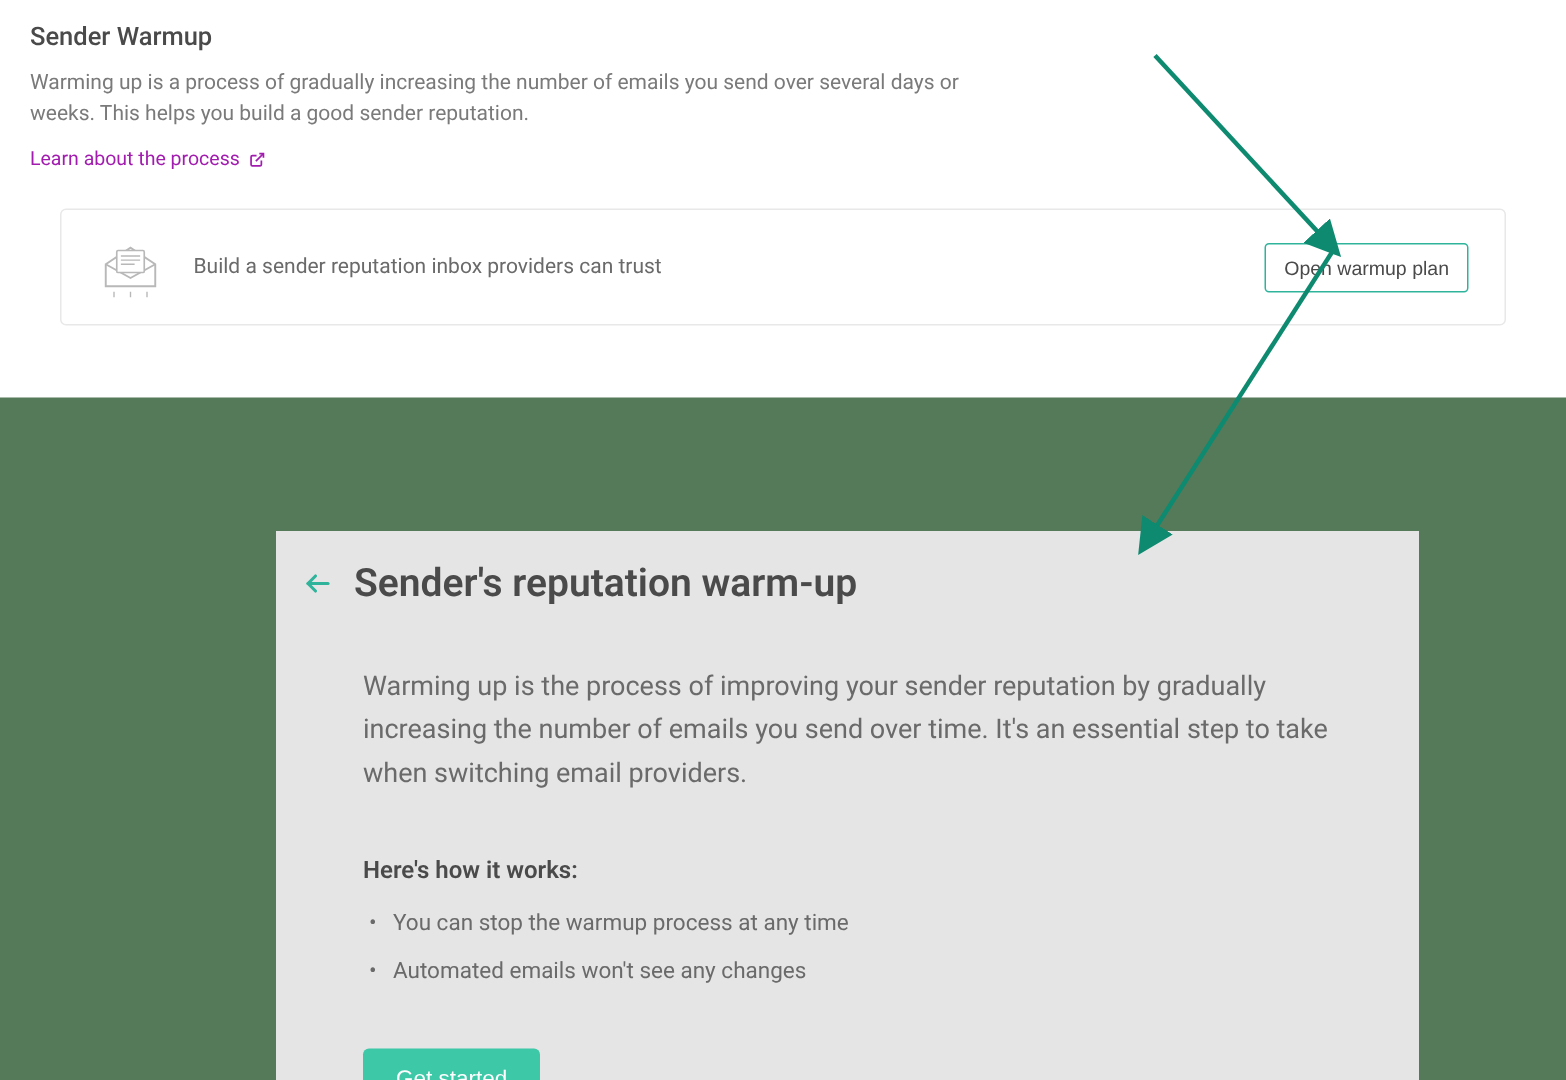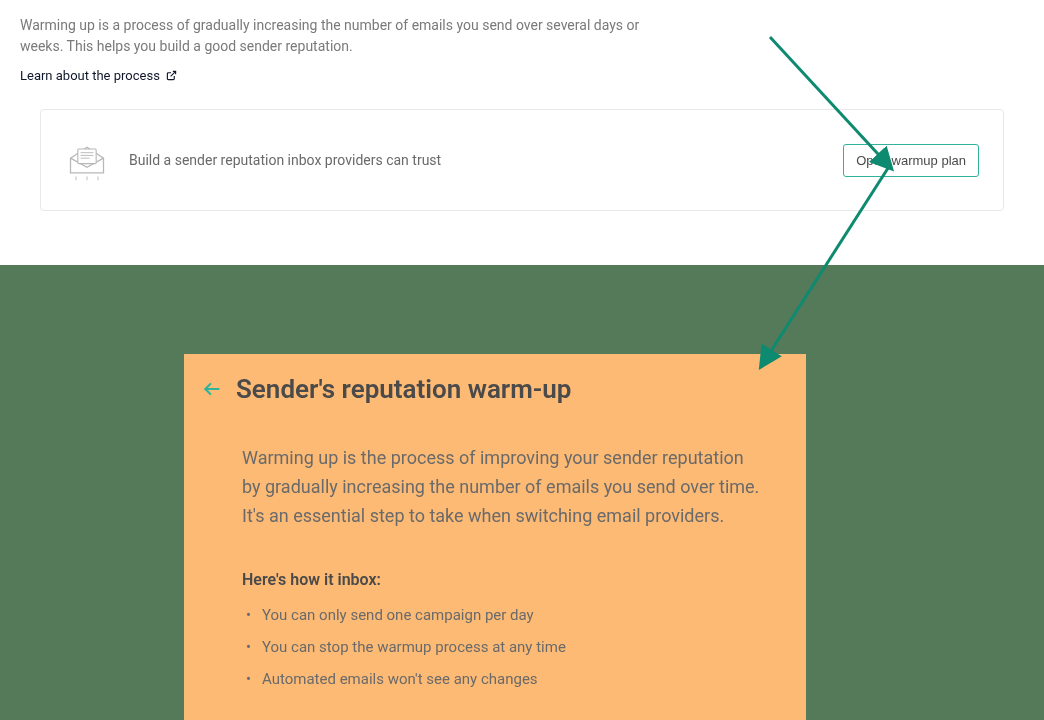--- a/index.html
+++ b/index.html
@@ -28,33 +28,33 @@
     color: #7a7a7a;
     line-height: 1.5;
     max-width: 620px;
     margin-bottom: 8px;
   }
   .learn-link {
     display: inline-flex;
     align-items: center;
     gap: 6px;
     font-size: 13px;
-    color: #0f172a;
+    color: #a21caf;
     text-decoration: none;
     cursor: pointer;
   }
 
   .ext-icon-svg { width: 11px; height: 11px; }
 
   
   .card {
     margin: 25px 20px 0 20px;
     border: 1px solid #e8e8e8;
     border-radius: 4px;
-    padding: 28px 24px;
+    padding: 16px 24px;
     display: flex;
     align-items: center;
     justify-content: space-between;
   }
   .card-left {
     display: flex;
     align-items: center;
     gap: 20px;
   }
   .mail-icon { width: 44px; height: 44px; }
@@ -80,23 +80,23 @@
     right: 0;
     bottom: 0;
     background: #547a5a;
   }
 
   
   .modal {
     position: absolute;
     top: 354px;
     left: 184px;
-    width: 622px;
+    width: 762px;
     bottom: 0;
-    background: #fdba74;
+    background: #e5e5e5;
     padding: 20px 30px 0 18px;
   }
   .modal-header {
     display: flex;
     align-items: center;
     gap: 14px;
     margin-bottom: 40px;
   }
   .back-arrow {
     color: #2fb39b;
@@ -162,20 +162,21 @@
   
   .arrow-svg {
     position: absolute;
     pointer-events: none;
   }
 </style>
 </head>
 <body>
 
 <div class="top-section">
+  <h2 class="section-title">Sender Warmup</h2>
   <p class="section-desc">Warming up is a process of gradually increasing the number of emails you send over several days or weeks. This helps you build a good sender reputation.</p>
   <a class="learn-link">
     <span>Learn about the process</span>
     <svg class="ext-icon-svg" viewBox="0 0 24 24" fill="none" stroke="currentColor" stroke-width="2.5">
       <path d="M18 13v6a2 2 0 0 1-2 2H5a2 2 0 0 1-2-2V8a2 2 0 0 1 2-2h6"></path>
       <polyline points="15 3 21 3 21 9"></polyline>
       <line x1="10" y1="14" x2="21" y2="3"></line>
     </svg>
   </a>
 
@@ -208,23 +209,22 @@
     <span class="back-arrow">
       <svg viewBox="0 0 24 24" fill="none" stroke="currentColor" stroke-width="2.5" stroke-linecap="round" stroke-linejoin="round">
         <line x1="20" y1="12" x2="4" y2="12"></line>
         <polyline points="10 18 4 12 10 6"></polyline>
       </svg>
     </span>
     <h1 class="modal-title">Sender's reputation warm-up</h1>
   </div>
   <div class="modal-body">
     <p class="modal-desc">Warming up is the process of improving your sender reputation by gradually increasing the number of emails you send over time. It's an essential step to take when switching email providers.</p>
-    <h3 class="how-title">Here's how it inbox:</h3>
+    <h3 class="how-title">Here's how it works:</h3>
     <ul class="bullet-list">
-      <li>You can only send one campaign per day</li>
       <li>You can stop the warmup process at any time</li>
       <li>Automated emails won't see any changes</li>
     </ul>
     <div class="modal-actions">
       <button class="primary-btn">Get started</button>
 
     </div>
   </div>
 </div>
 

